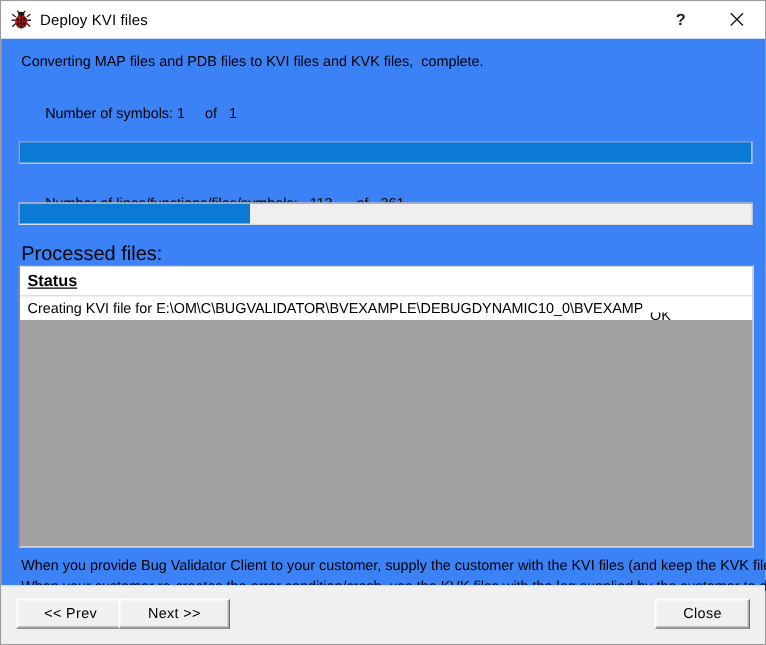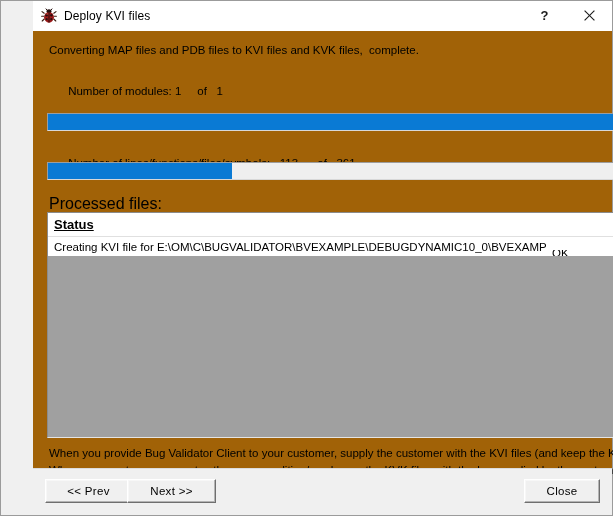--- a/index.html
+++ b/index.html
@@ -18,21 +18,20 @@
   .window {
     position: absolute;
     left: 0; top: 0;
     width: 613px;
     height: 516px;
     box-sizing: border-box;
     border: 1px solid #9b9b9b;
     background: #f0f0f0;
     display: flex;
     flex-direction: column;
-    padding-left: 32px;
   }
 
   
   .titlebar {
     height: 29px;
     min-height: 29px;
     background: #ffffff;
     display: flex;
     align-items: center;
     position: relative;
@@ -68,21 +67,21 @@
     cursor: default;
     background: transparent;
   }
   .tb-btn.help { font-weight: bold; font-size: 13px; }
   .tb-btn.close svg { display:block; }
 
   
   .client {
     flex: 1;
     position: relative;
-    background: #a16207;
+    background: #3b82f6;
   }
 
   .status-line {
     position: absolute;
     left: 16px;
     top: 13px;
     font-size: 11.5px;
     color: #000000;
     white-space: pre;
   }
@@ -261,21 +260,21 @@
         </svg>
       </div>
     </div>
   </div>
 
   <div class="client">
 
     <div class="status-line">Converting MAP files and PDB files to KVI files and KVK files,  complete.</div>
 
     <div class="prog-label" style="left:16px; top:42px;">
-      <span>Number of modules:</span><span>&nbsp;</span><span>1</span><span>&nbsp;&nbsp;&nbsp;&nbsp;&nbsp;</span><span>of</span><span>&nbsp;&nbsp;&nbsp;</span><span>1</span>
+      <span>Number of symbols:</span><span>&nbsp;</span><span>1</span><span>&nbsp;&nbsp;&nbsp;&nbsp;&nbsp;</span><span>of</span><span>&nbsp;&nbsp;&nbsp;</span><span>1</span>
     </div>
     <div class="progbar" style="top:82px;">
       <div class="fill" id="fill-modules" style="width: 100%; background: rgb(10, 122, 212);"></div>
     </div>
 
     <div class="prog-label" style="left:16px; top:114px;">
       <span>Number of lines/functions/files/symbols:</span><span>&nbsp;&nbsp;&nbsp;</span><span>113</span><span>&nbsp;&nbsp;&nbsp;&nbsp;&nbsp;&nbsp;</span><span>of</span><span>&nbsp;&nbsp;&nbsp;</span><span>361</span>
     </div>
     <div class="progbar" style="top:131px;">
       <div class="fill" id="fill-symbols" style="width: 31.5%; background: rgb(10, 122, 212);"></div>

